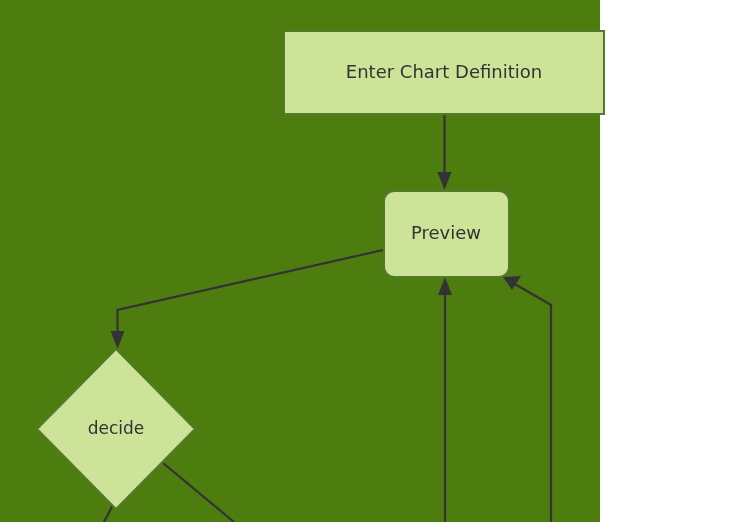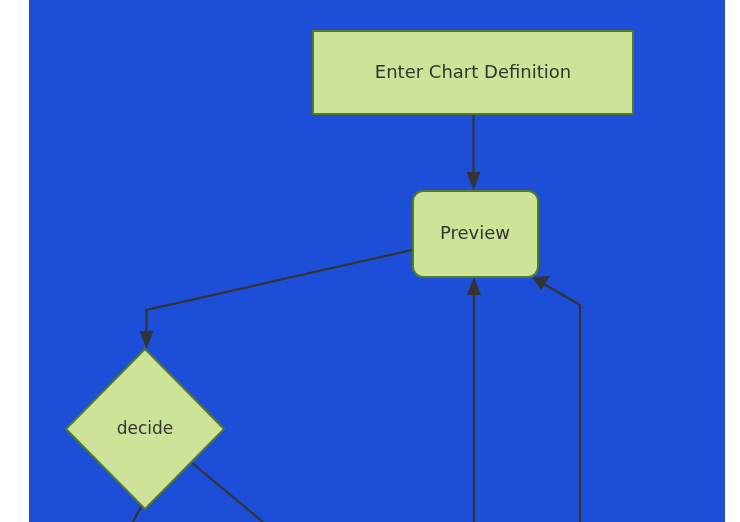--- a/index.html
+++ b/index.html
@@ -9,24 +9,23 @@
     background: #ffffff;
   }
   body {
     width: 740px;
     height: 522px;
     overflow: hidden;
     font-family: "DejaVu Sans", sans-serif;
   }
   #diagram-canvas {
     position: relative;
-    width: 696px;
+    width: 600px;
     height: 522px;
-    background: #1d4ed8;
-    margin-left: 29px;
+    background: #4d7c0f;
   }
   #flow-svg {
     position: absolute;
     top: 0;
     left: 0;
     width: 740px;
     height: 522px;
     display: block;
   }
   .node-shape {

